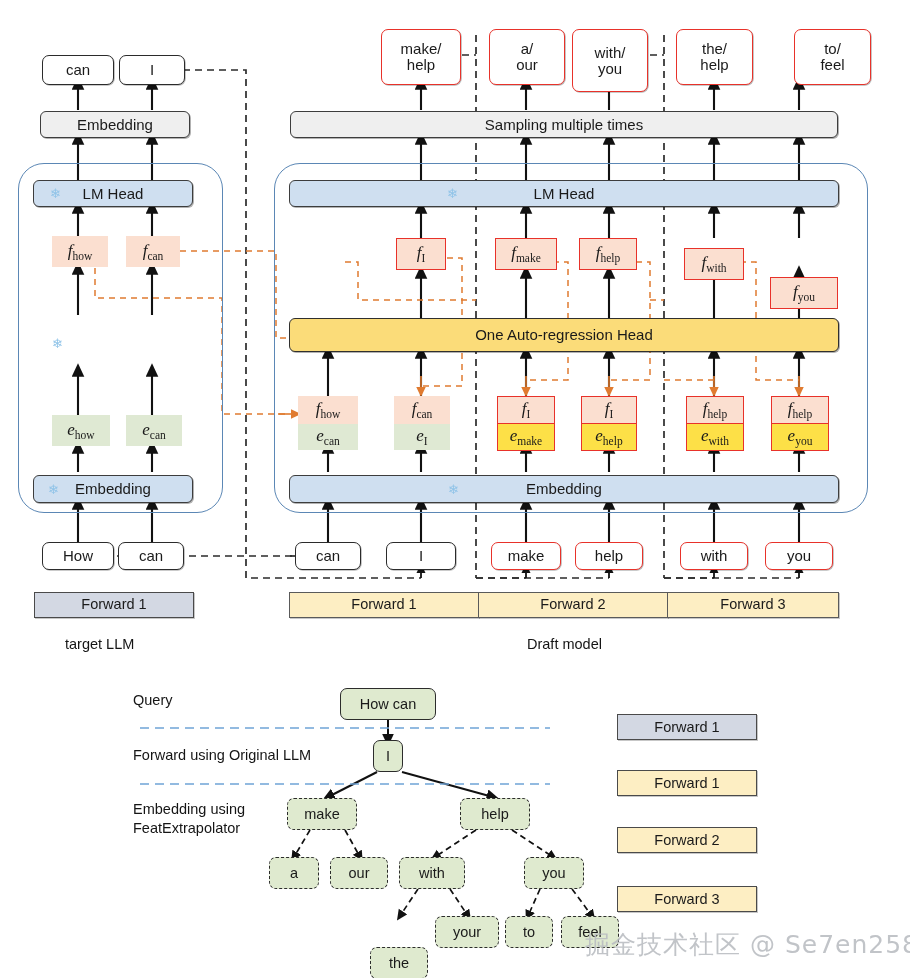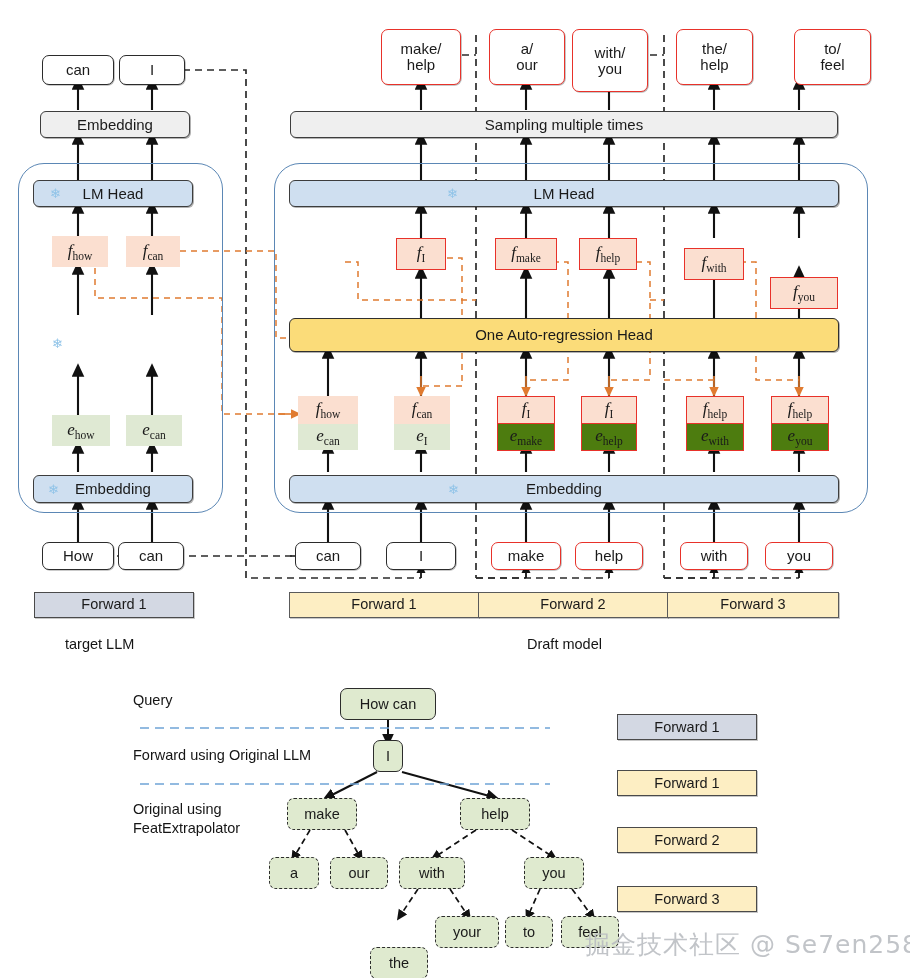--- a/index.html
+++ b/index.html
@@ -55,21 +55,21 @@
 
   
   .chip{
     position:absolute;box-sizing:border-box;
     display:flex;align-items:center;justify-content:center;
     font-size:15px;
   }
   .chip-f{ background:#fbdfd0; }
   .chip-e{ background:#dfe9d3; }
   .chip-fred{ background:#fbdfd0; border:1.6px solid #e8322a; }
-  .chip-ered{ background:#4d7c0f; border:1.6px solid #e8322a; border-top:none;}
+  .chip-ered{ background:#fde047; border:1.6px solid #e8322a; border-top:none;}
 
   .mathi{ font-family:"Liberation Serif", serif; font-style:italic; font-size:17px;}
   .sub{ font-family:"Liberation Serif", serif; font-style:normal; font-size:11.5px; vertical-align:sub; }
 
   .panel{
     position:absolute;
     border:1.4px solid #5b87b5;
     border-radius:26px;
     background:transparent;
   }
@@ -396,21 +396,21 @@
   <div class="box tok red" style="left:765px;top:542px;width:68px;height:28px;">you</div>
 
   <div class="box fwd fwd-seg" style="left:289px;top:592px;width:190px;height:26px;">Forward 1</div>
   <div class="box fwd fwd-seg" style="left:478px;top:592px;width:190px;height:26px;">Forward 2</div>
   <div class="box fwd fwd-seg" style="left:667px;top:592px;width:172px;height:26px;">Forward 3</div>
 
   <div class="caption" style="left:527px;top:636px;">Draft model</div>
 
   <div class="caption" style="left:133px;top:692px;">Query</div>
   <div class="caption" style="left:133px;top:747px;">Forward using Original LLM</div>
-  <div class="caption" style="left:133px;top:800px;white-space:pre-line;line-height:1.3;">Original using
+  <div class="caption" style="left:133px;top:800px;white-space:pre-line;line-height:1.3;">Embedding using
 FeatExtrapolator</div>
 
   <div class="tnode" style="left:340px;top:688px;width:96px;height:32px;">How can</div>
   <div class="tnode" style="left:373px;top:740px;width:30px;height:32px;">I</div>
 
   <div class="tnode dash" style="left:287px;top:798px;width:70px;height:32px;">make</div>
   <div class="tnode dash" style="left:460px;top:798px;width:70px;height:32px;">help</div>
 
   <div class="tnode dash" style="left:269px;top:857px;width:50px;height:32px;">a</div>
   <div class="tnode dash" style="left:330px;top:857px;width:58px;height:32px;">our</div>

